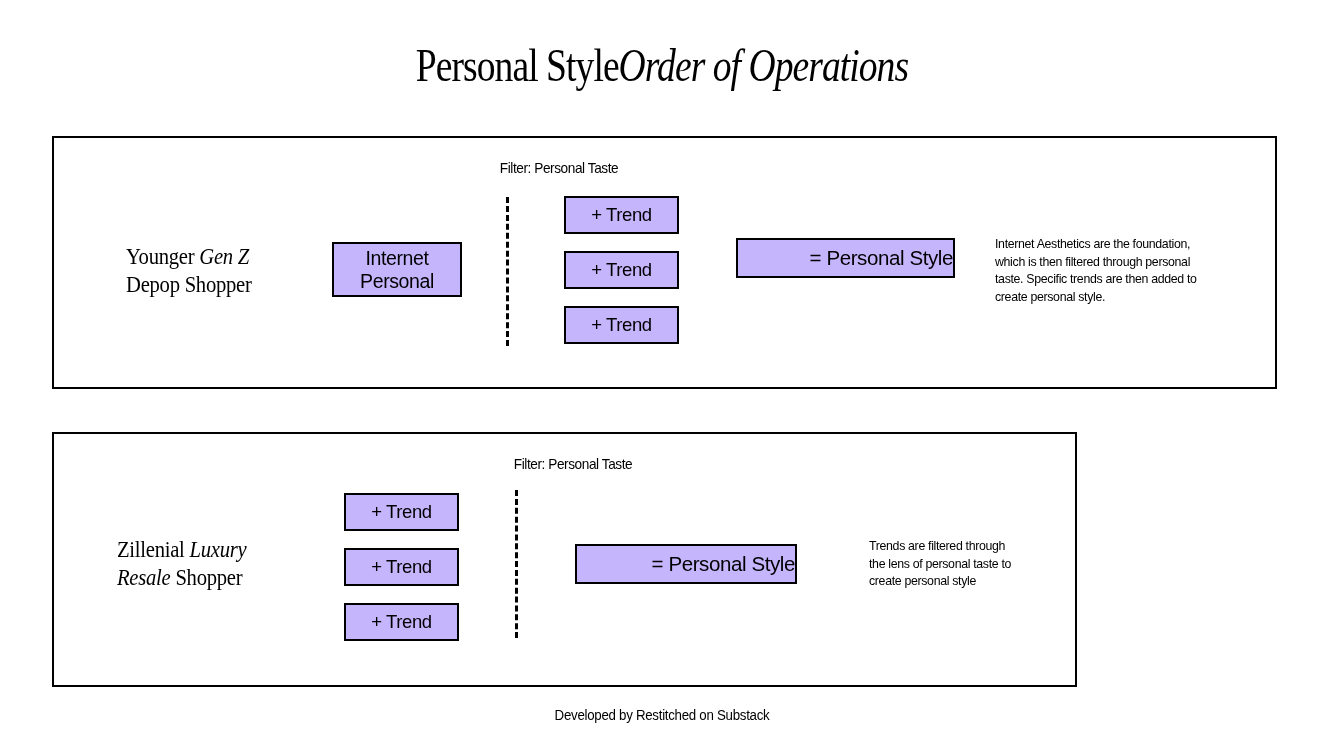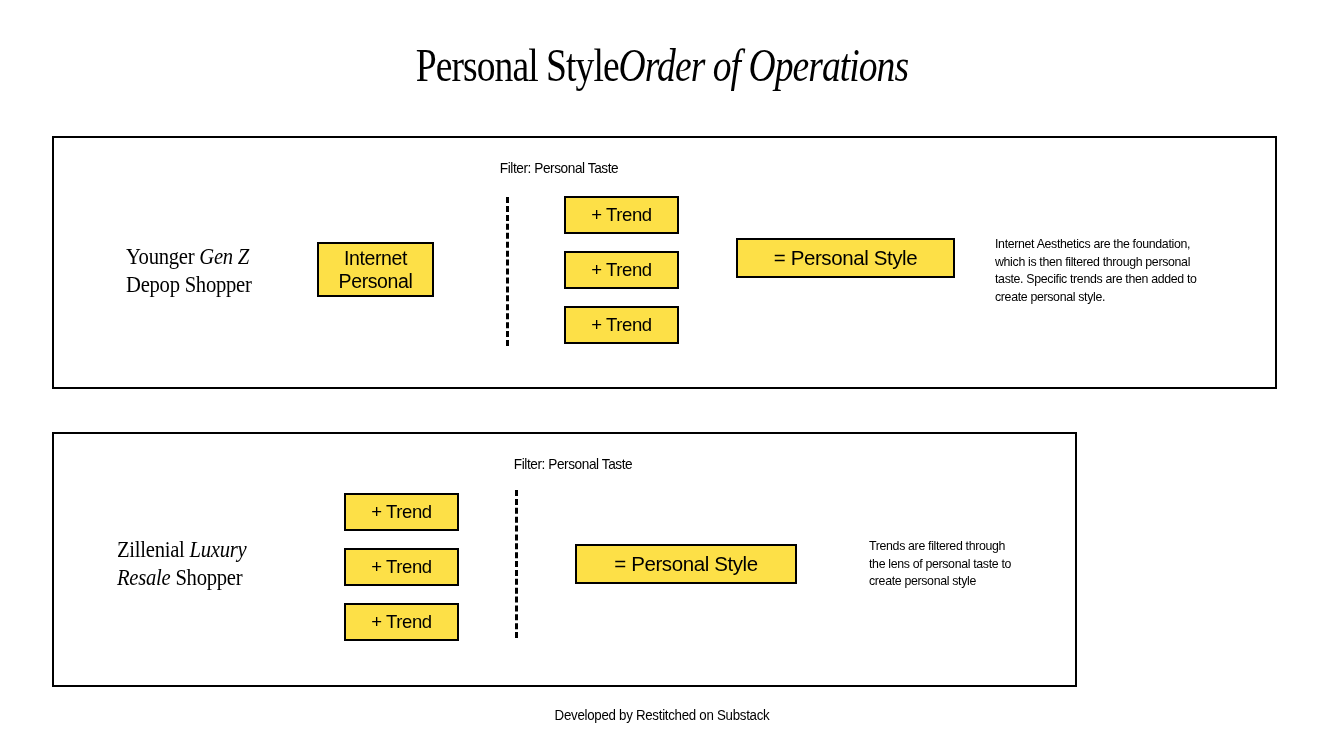--- a/index.html
+++ b/index.html
@@ -71,36 +71,37 @@
   .dashed-line {
     position: absolute;
     width: 0;
     border-left: 3px dashed #000000;
   }
 
   
   .box {
     position: absolute;
     border: 2px solid #000000;
-    background: #fde047;
+    background: #c4b5fd;
     display: flex;
     align-items: center;
     justify-content: center;
     text-align: center;
     letter-spacing: -0.4px;
   }
   .box-aesthetic {
     font-size: 19.5px;
     line-height: 1.18;
   }
   .box-trend {
     font-size: 18.5px;
   }
   .box-style {
     font-size: 20.5px;
+    justify-content: flex-end;
   }
 
   
   .note {
     position: absolute;
     font-size: 13px;
     line-height: 1.36;
     letter-spacing: -0.35px;
     transform: scaleX(0.95);
     transform-origin: left top;
@@ -130,21 +131,21 @@
 
   <div class="persona" id="persona-1">
     <span><span>Younger </span><span class="italic">Gen Z</span></span><br>
     <span>Depop Shopper</span>
   </div>
 
   <div class="filter-label" style="left:390px; top:22px; width:230px;">Filter: Personal Taste</div>
 
   <div class="dashed-line" style="left:452px; top:59px; height:149px;"></div>
 
-  <div class="box box-aesthetic" style="left:263px; top:104px; width:117px; height:55px;">
+  <div class="box box-aesthetic" style="left:278px; top:104px; width:130px; height:55px;">
     <div>
       <span>Internet</span><br>
       <span>Personal</span>
     </div>
   </div>
 
   <div class="box box-trend" style="left:510px; top:58px; width:115px; height:38px;">
     <span>+ Trend</span>
   </div>
   <div class="box box-trend" style="left:510px; top:113px; width:115px; height:38px;">

